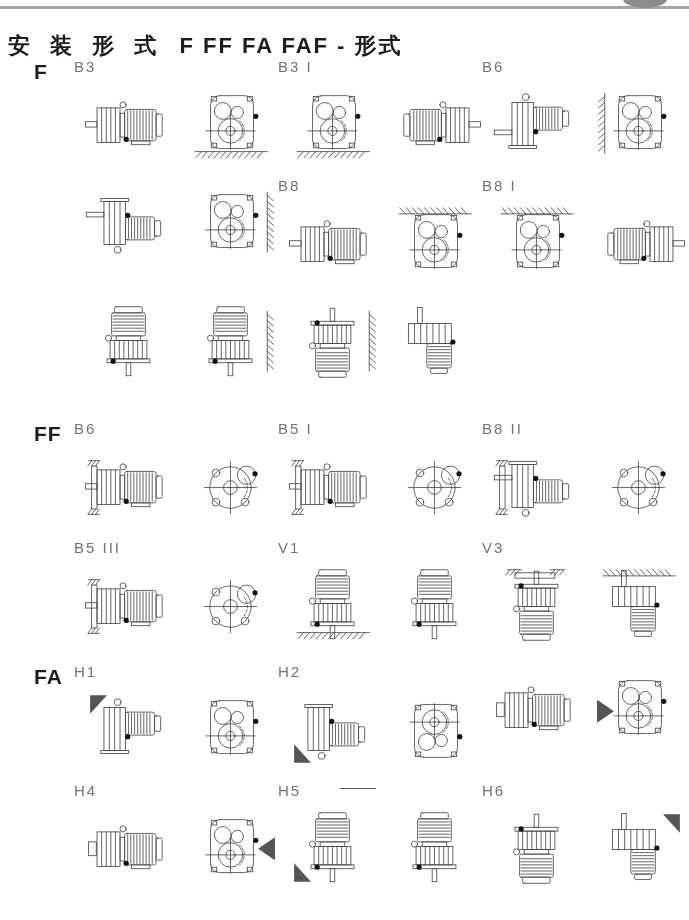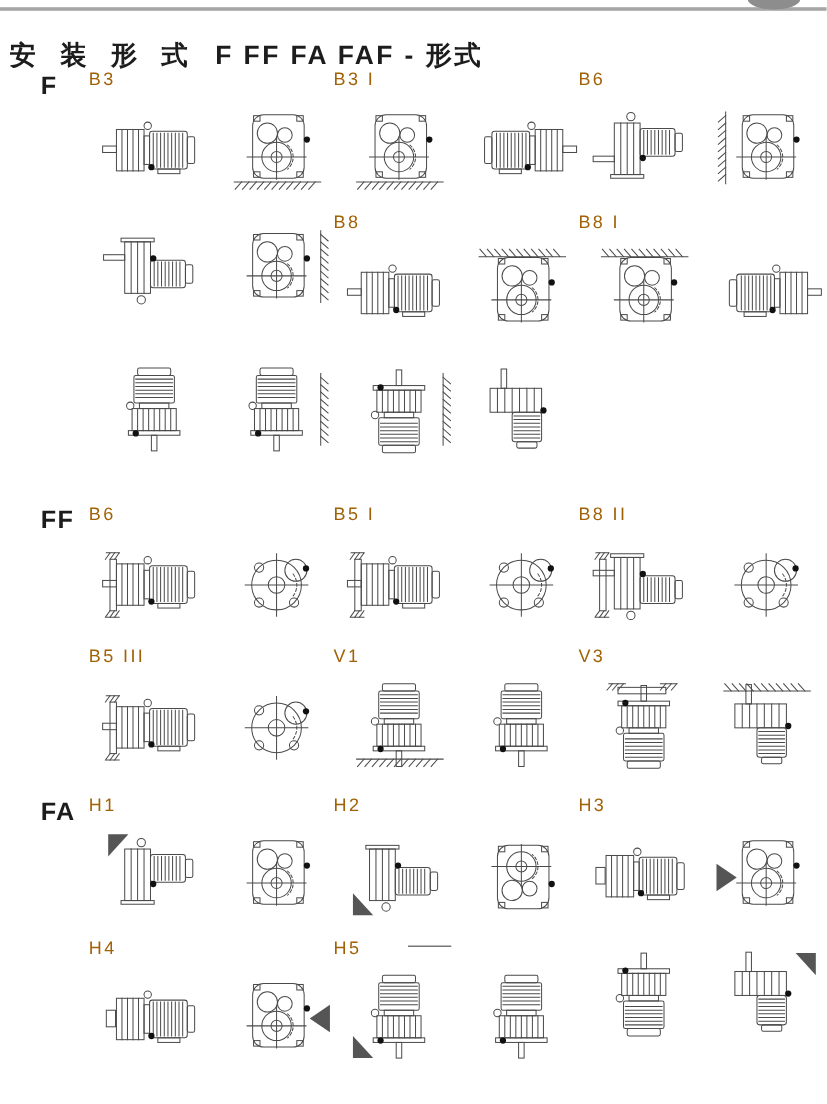--- a/index.html
+++ b/index.html
@@ -8,21 +8,21 @@
   .top-rule{position:absolute;top:6px;left:0;width:689px;height:3px;background:#a6a6a6;}
   .logo-blob{position:absolute;top:-10px;right:22px;width:44px;height:18px;background:#8d8d8d;border-radius:50%;}
   .title{position:absolute;top:31px;left:8px;margin:0;font-size:22px;font-weight:700;white-space:nowrap;}
   .title .cn{letter-spacing:7px;}
   .title .codes{margin-left:10px;letter-spacing:2px;font-weight:600;}
   #content{position:absolute;top:58px;left:30px;width:655px;}
   .sec{position:relative;margin-bottom:5px;}
   .sec-label{position:absolute;left:4px;top:2px;font-size:21px;font-weight:700;letter-spacing:1px;}
   .row{display:flex;margin-left:44px;}
   .cell{width:204px;height:119px;}
-  .cell-label{font-size:15px;letter-spacing:2px;height:20px;color:#a16207;}
+  .cell-label{font-size:15px;letter-spacing:2px;height:20px;color:#737373;}
   .views{display:flex;gap:10px;padding-left:10px;padding-top:2px;}
   svg.view{width:96px;height:88px;stroke:#4a4a4a;fill:none;stroke-width:1.1;stroke-linecap:square;}
   svg.view .dot{fill:#111;stroke:none;}
   svg.view .solid{fill:#555;stroke:none;}
   svg.view .dash{stroke-dasharray:3 2.6;}
   .mini-rule{position:absolute;top:788px;left:340px;width:36px;height:1px;background:#555;}
 </style>
 </head>
 <body>
 
@@ -952,21 +952,20 @@
                   <rect x="33" y="14" width="7" height="6"></rect>
                   <rect x="80" y="14" width="7" height="6"></rect>
                   <rect x="33" y="75" width="7" height="6"></rect>
                   <rect x="80" y="75" width="7" height="6"></rect>
                   <circle class="dot" cx="91" cy="40" r="3.4"></circle>
                 </g>
               </svg>
             </div>
           </div>
           <div class="cell">
-            <div class="cell-label">H3</div>
             <div class="views">
               <svg class="view" viewBox="0 0 120 100">
                 <g>
                   <rect x="6" y="42" width="10" height="18"></rect>
                   <rect x="17" y="29" width="30" height="45"></rect>
                   <line x1="23" y1="29" x2="23" y2="74"></line>
                   <line x1="29" y1="29" x2="29" y2="74"></line>
                   <line x1="35" y1="29" x2="35" y2="74"></line>
                   <line x1="41" y1="29" x2="41" y2="74"></line>
                   <rect x="47" y="36" width="6" height="31"></rect>
@@ -1106,20 +1105,21 @@
                   <line x1="76" y1="48" x2="76" y2="72"></line>
                   <rect x="30" y="72" width="56" height="5"></rect>
                   <rect x="55" y="77" width="6" height="17"></rect>
                   <circle cx="32" cy="45" r="4"></circle>
                   <circle class="dot" cx="38" cy="75" r="3.4"></circle>
                 </g>
               </svg>
             </div>
           </div>
           <div class="cell">
+            <div class="cell-label">H6</div>
             <div class="views">
               <svg class="view" viewBox="0 0 120 100">
                 <g transform="translate(0,100) scale(1,-1)">
                   <rect x="40" y="4" width="36" height="8" rx="2"></rect>
                   <rect x="36" y="12" width="44" height="30" rx="2"></rect>
                   <line x1="38" y1="16" x2="78" y2="16"></line>
                   <line x1="38" y1="20" x2="78" y2="20"></line>
                   <line x1="38" y1="24" x2="78" y2="24"></line>
                   <line x1="38" y1="28" x2="78" y2="28"></line>
                   <line x1="38" y1="32" x2="78" y2="32"></line>

